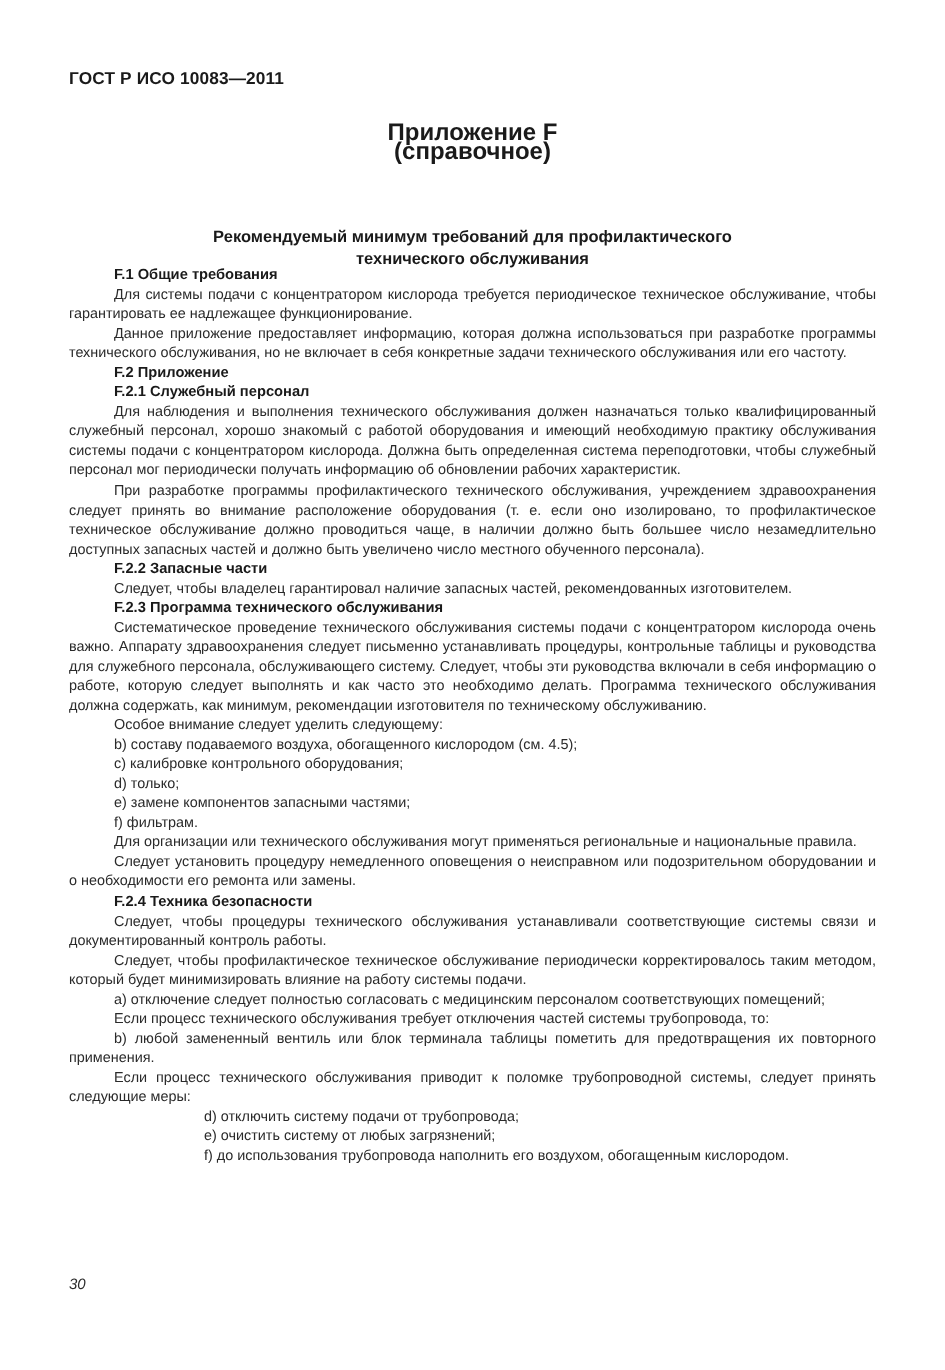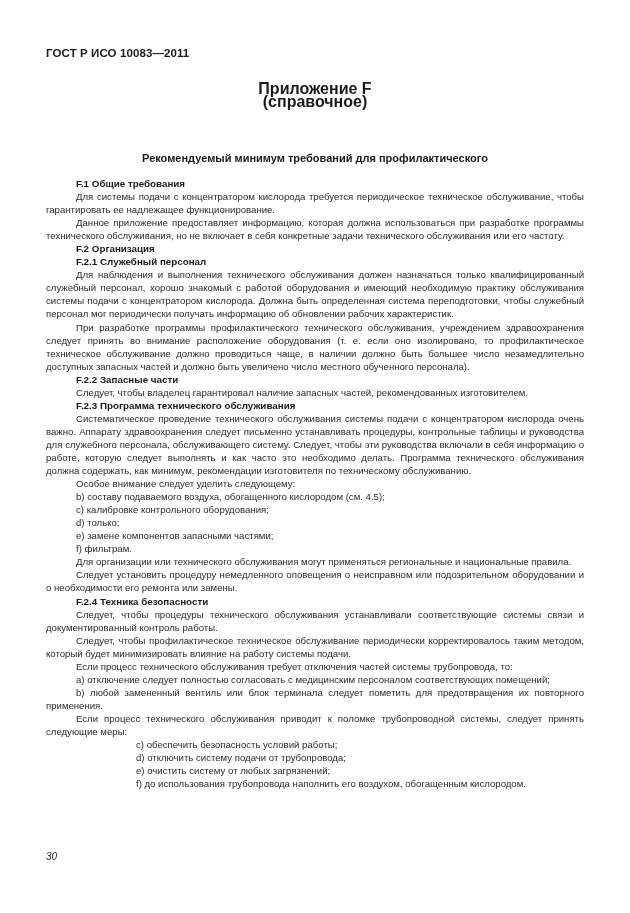--- a/index.html
+++ b/index.html
@@ -21,28 +21,29 @@
 <div>
   <div class="doc-code">ГОСТ Р ИСО 10083—2011</div>
 
   <div class="annex">
     <div>Приложение F</div>
     <div>(справочное)</div>
   </div>
 
   <div class="title">
     <div>Рекомендуемый минимум требований для профилактического</div>
+    <div>технического обслуживания</div>
   </div>
 
   <div class="body">
     <h3>F.1 Общие требования</h3>
     <p>Для системы подачи с концентратором кислорода требуется периодическое техническое обслуживание, чтобы гарантировать ее надлежащее функционирование.</p>
     <p>Данное приложение предоставляет информацию, которая должна использоваться при разработке программы технического обслуживания, но не включает в себя конкретные задачи технического обслуживания или его частоту.</p>
 
-    <h3>F.2 Организация</h3>
+    <h3>F.2 Приложение</h3>
     <h3>F.2.1 Служебный персонал</h3>
     <p>Для наблюдения и выполнения технического обслуживания должен назначаться только квалифицированный служебный персонал, хорошо знакомый с работой оборудования и имеющий необходимую практику обслуживания системы подачи с концентратором кислорода. Должна быть определенная система переподготовки, чтобы служебный персонал мог периодически получать информацию об обновлении рабочих характеристик.</p>
     <p>При разработке программы профилактического технического обслуживания, учреждением здравоохранения следует принять во внимание расположение оборудования (т. е. если оно изолировано, то профилактическое техническое обслуживание должно проводиться чаще, в наличии должно быть большее число незамедлительно доступных запасных частей и должно быть увеличено число местного обученного персонала).</p>
 
     <h3>F.2.2 Запасные части</h3>
     <p>Следует, чтобы владелец гарантировал наличие запасных частей, рекомендованных изготовителем.</p>
 
     <h3>F.2.3 Программа технического обслуживания</h3>
     <p>Систематическое проведение технического обслуживания системы подачи с концентратором кислорода очень важно. Аппарату здравоохранения следует письменно устанавливать процедуры, контрольные таблицы и руководства для служебного персонала, обслуживающего систему. Следует, чтобы эти руководства включали в себя информацию о работе, которую следует выполнять и как часто это необходимо делать. Программа технического обслуживания должна содержать, как минимум, рекомендации изготовителя по техническому обслуживанию.</p>
     <p>Особое внимание следует уделить следующему:</p>
@@ -50,24 +51,23 @@
     <p class="li">c) калибровке контрольного оборудования;</p>
     <p class="li">d) только;</p>
     <p class="li">e) замене компонентов запасными частями;</p>
     <p class="li">f) фильтрам.</p>
     <p>Для организации или технического обслуживания могут применяться региональные и национальные правила.</p>
     <p>Следует установить процедуру немедленного оповещения о неисправном или подозрительном оборудовании и о необходимости его ремонта или замены.</p>
 
     <h3>F.2.4 Техника безопасности</h3>
     <p>Следует, чтобы процедуры технического обслуживания устанавливали соответствующие системы связи и документированный контроль работы.</p>
     <p>Следует, чтобы профилактическое техническое обслуживание периодически корректировалось таким методом, который будет минимизировать влияние на работу системы подачи.</p>
+    <p>a) отключение следует полностью согласовать с медицинским персоналом соответствующих помещений;</p>
     <p>Если процесс технического обслуживания требует отключения частей системы трубопровода, то:</p>
-    <p>a) отключение следует полностью согласовать с медицинским персоналом соответствующих помещений;</p>
-    <p>b) любой замененный вентиль или блок терминала следует пометить для предотвращения их повторного применения.</p>
+    <p>b) любой замененный вентиль или блок терминала таблицы пометить для предотвращения их повторного применения.</p>
     <p>Если процесс технического обслуживания приводит к поломке трубопроводной системы, следует принять следующие меры:</p>
-    <p class="li2">c) обеспечить безопасность условий работы;</p>
     <p class="li2">d) отключить систему подачи от трубопровода;</p>
     <p class="li2">e) очистить систему от любых загрязнений;</p>
     <p class="li2">f) до использования трубопровода наполнить его воздухом, обогащенным кислородом.</p>
   </div>
 
   <div class="pageno">30</div>
 </div>
 
 </body></html>

